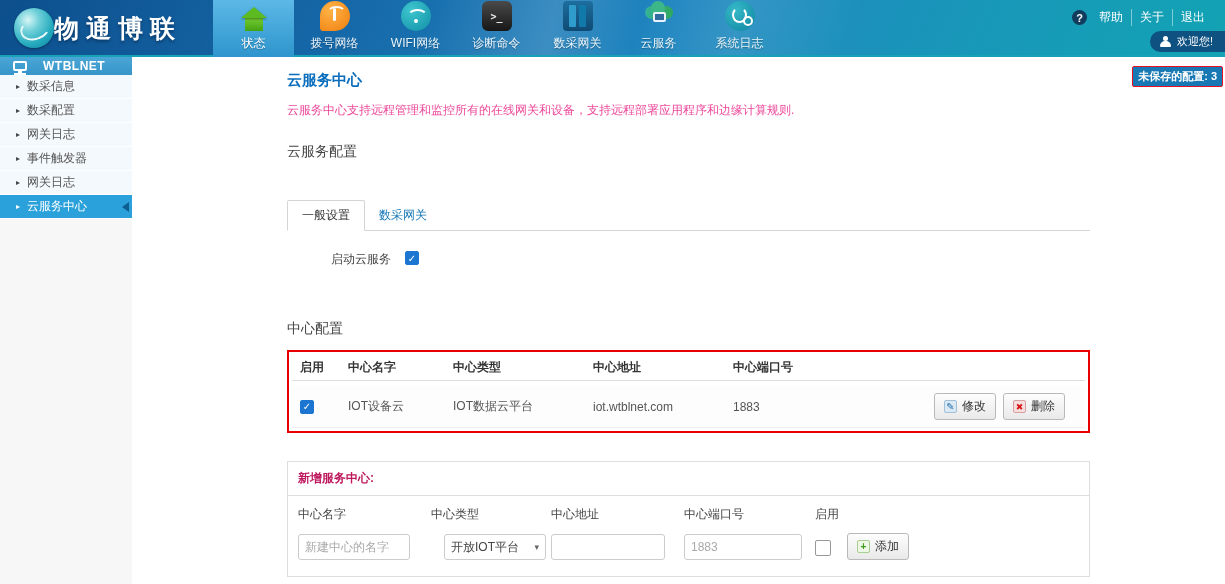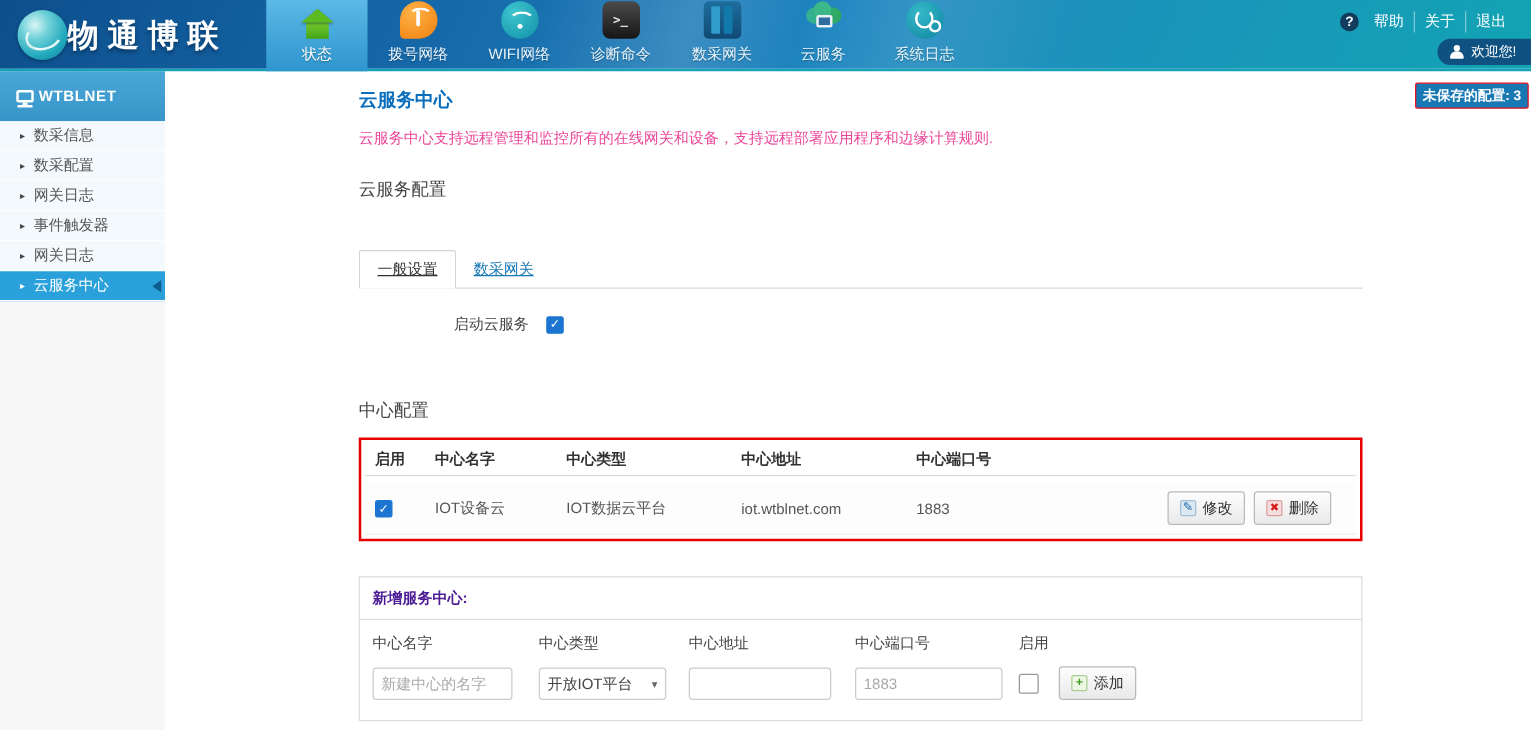--- a/index.html
+++ b/index.html
@@ -70,22 +70,22 @@
   .top-link + .top-link{ border-left:1px solid rgba(255,255,255,.45); }
   .welcome-pill{ position:absolute; right:0; top:31px; background:#0f5181; border-radius:11px 0 0 11px;
     padding:3px 12px 3px 10px; display:flex; align-items:center; gap:6px; z-index:2; cursor:pointer;}
   .person-ic{ width:11px; height:11px; position:relative;}
   .person-ic::before{content:""; position:absolute; left:3px; top:0; width:5px; height:5px; background:#fff; border-radius:50%;}
   .person-ic::after{content:""; position:absolute; left:0px; top:5px; width:11px; height:6px; background:#fff; border-radius:5px 5px 1px 1px;}
   .welcome-pill span{ color:#fff; font-size:11px; }
 
   
   .sidebar{ position:absolute; left:0; top:57px; width:132px; height:527px; background:#f7f7f7;}
-  .sb-header{ height:40px; background:linear-gradient(#4aa6d6,#3795c9); display:flex; align-items:center;
-    gap:4px; padding-left:13px; }
+  .sb-header{ height:18px; background:linear-gradient(#4aa6d6,#3795c9); display:flex; align-items:center;
+    gap:16px; padding-left:13px; }
   .monitor-ic{ width:14px; height:10px; border:2px solid #fff; border-radius:2px; position:relative; }
   .monitor-ic::after{ content:""; position:absolute; left:3px; bottom:-5px; width:4px; height:3px; background:#fff; box-shadow:-3px 3px 0 3px transparent; }
   .monitor-ic::before{ content:""; position:absolute; left:-1px; bottom:-6px; width:12px; height:2px; background:#fff;}
   .sb-title{ color:#fff; font-size:12px; font-weight:bold; letter-spacing:.5px;}
   .sb-item{ display:flex; align-items:center; gap:7px; padding-left:13px; cursor:pointer; font-size:12px;}
   .sb-item.main{ height:27px; background:#d3e7f3; border-bottom:1px solid #fdfdfd; color:#36576e; font-weight:bold;}
   .grid-ic{ width:13px; height:13px; border:1px solid #6fa7cc; background:
     repeating-linear-gradient(#cfe4f2 0 2px,#8fc0de 2px 3px); border-radius:2px;}
   .sb-item.sub{ height:24px; background:#f4f9fd; border-bottom:1px solid #fff; color:#555; padding-left:16px;}
   .sub-arrow{ font-size:8px; color:#444; }
@@ -98,26 +98,26 @@
   .main{ position:absolute; left:132px; top:57px; width:1093px; height:527px; background:#fff; }
   .unsaved-badge{ position:absolute; top:9px; right:2px; background:#1878b4; border:1px solid #e81123;
     color:#fff; font-size:11px; font-weight:bold; padding:2px 5px; border-radius:2px;}
   .content{ padding:14px 0 0 155px; width:958px; }
   .page-title{ color:#0a6ebd; font-size:15px; font-weight:bold; margin-bottom:12px;}
   .page-desc{ color:#ec4899; font-size:12px; margin-bottom:24px; }
   .section-h{ color:#444; font-size:14px; margin-bottom:8px;}
   .cloud-h{ margin-bottom:42px; }
 
   .tabs{ border-bottom:1px solid #d5d5d5; width:803px; display:flex; align-items:flex-end; height:28px;}
-  .tab{ font-size:12px; padding:6px 14px; cursor:pointer;text-decoration:underline; }
+  .tab{ font-size:12px; padding:6px 14px; cursor:pointer; }
   .tab.active{ background:#fff; border:1px solid #d5d5d5; border-bottom:1px solid #fff; color:#333;
     margin-bottom:-1px; border-radius:2px 2px 0 0;}
   .tab.inactive{ color:#1779b5; }
 
-  .enable-row{ display:flex; align-items:center; gap:14px; margin:20px 0 0 76px; }
+  .enable-row{ display:flex; align-items:flex-start; gap:14px; margin:20px 0 0 44px; }
   .enable-row .lbl{ font-size:12px; color:#444; }
 
   .checkbox{ width:14px; height:14px; border:1px solid #989898; background:#fff; border-radius:2px;
     display:inline-flex; align-items:center; justify-content:center; font-size:10px; color:#fff; cursor:pointer;}
   .checkbox.checked{ background:#1c76d1; border-color:#1c76d1; }
 
   .center-h{ margin-top:52px; }
 
   .red-box{ border:2px solid #e80000; width:803px; margin-top:12px; padding:3px; }
   .ct-header{ display:flex; align-items:center; height:26px; border-bottom:1px solid #ddd; }
@@ -130,31 +130,31 @@
   .mini-btn{ display:inline-flex; align-items:center; gap:5px; font-size:12px; color:#333;
     background:linear-gradient(#fdfdfd,#e9e9e9); border:1px solid #b9b9b9; border-radius:3px;
     padding:4px 9px; cursor:pointer;}
   .mini-ic{ width:13px; height:13px; border-radius:2px; display:inline-flex; align-items:center;
     justify-content:center; font-size:10px;}
   .ic-edit{ background:#dce8f2; color:#1f6fb0; border:1px solid #9fc0da;}
   .ic-del{ background:#f6dede; color:#d61818; border:1px solid #d89f9f; font-size:9px;}
   .ic-add{ background:#eef6e6; color:#3f9c1a; border:1px solid #a9cf90; font-weight:bold;}
 
   .add-box{ border:1px solid #ddd; width:803px; margin-top:28px; }
-  .add-head{ font-size:12px; font-weight:bold; color:#4c1d95; padding:8px 10px; border-bottom:1px solid #ddd;}
+  .add-head{ font-size:12px; font-weight:bold; color:#be185d; padding:8px 10px; border-bottom:1px solid #ddd;}
   .add-labels{ display:flex; padding:10px 0 6px 10px; font-size:12px; color:#444;}
   .ac{ } .ac1{ width:133px;} .ac2{ width:120px;} .ac3{ width:133px;} .ac4{ width:131px;} .ac5{ width:70px;}
   .add-inputs{ display:flex; align-items:flex-end; padding:4px 0 16px 10px; }
   .txt-input{ height:26px; border:1px solid #ccc; border-radius:3px; font-size:12px; color:#444;
     padding:0 6px; font-family:"Liberation Sans","DejaVu Sans",sans-serif; background:#fff;}
   .txt-input::placeholder{ color:#aaa; }
   .w-name{ width:112px;} .w-addr{ width:114px;} .w-port{ width:118px;}
   .select{ width:102px; height:26px; border:1px solid #ccc; border-radius:3px; background:#fff;
     display:flex; align-items:center; justify-content:space-between; padding:0 6px; font-size:12px;
-    color:#444; cursor:pointer;}
+    color:#444; cursor:pointer;margin-left:13px;}
   .select .arr{ font-size:9px; color:#666; }
   .add-btn-wrap{ margin-left:16px; }
 </style>
 </head>
 <body>
 
 <div class="top-header">
   <div class="logo">
     <div class="globe"></div>
     <div class="logo-text">物通博联</div>

